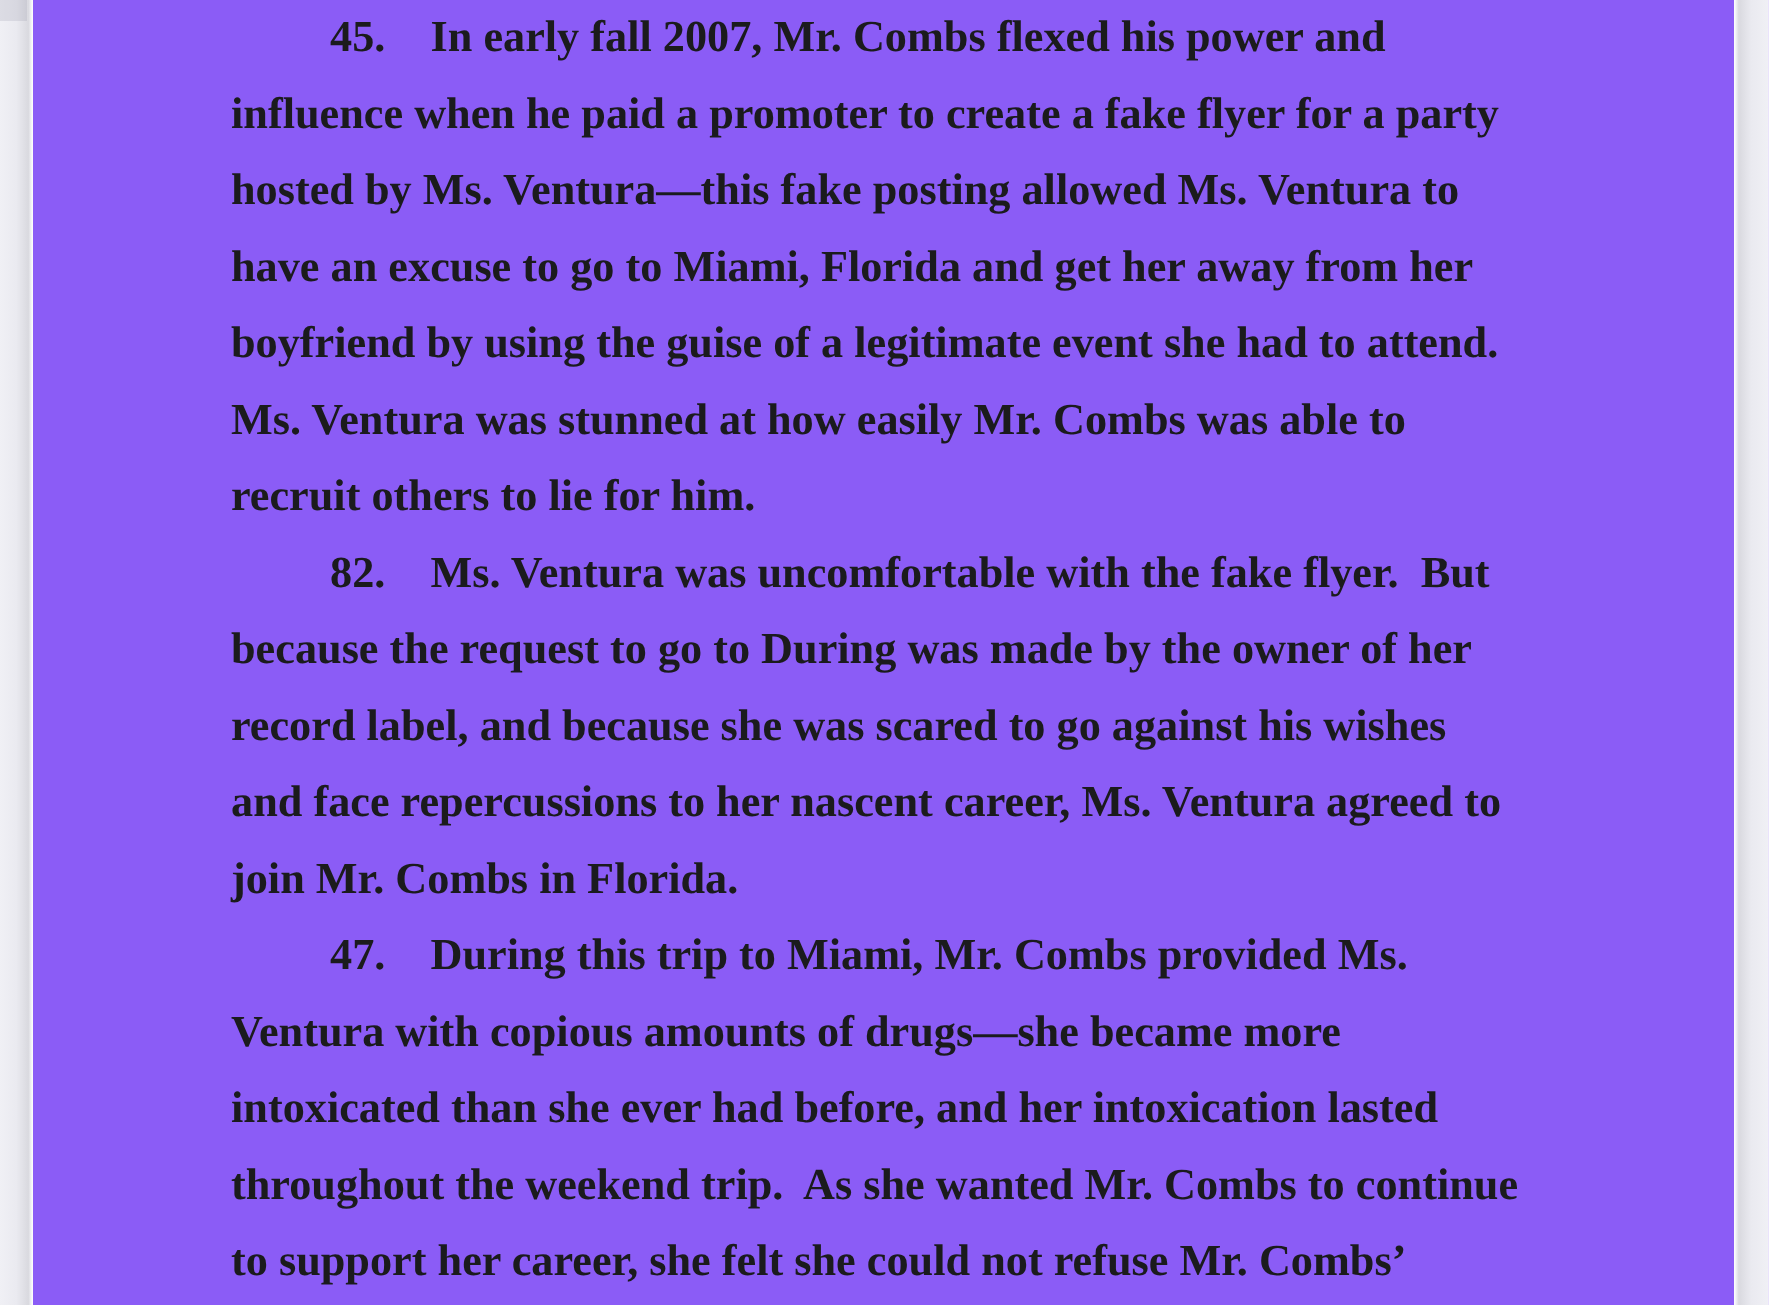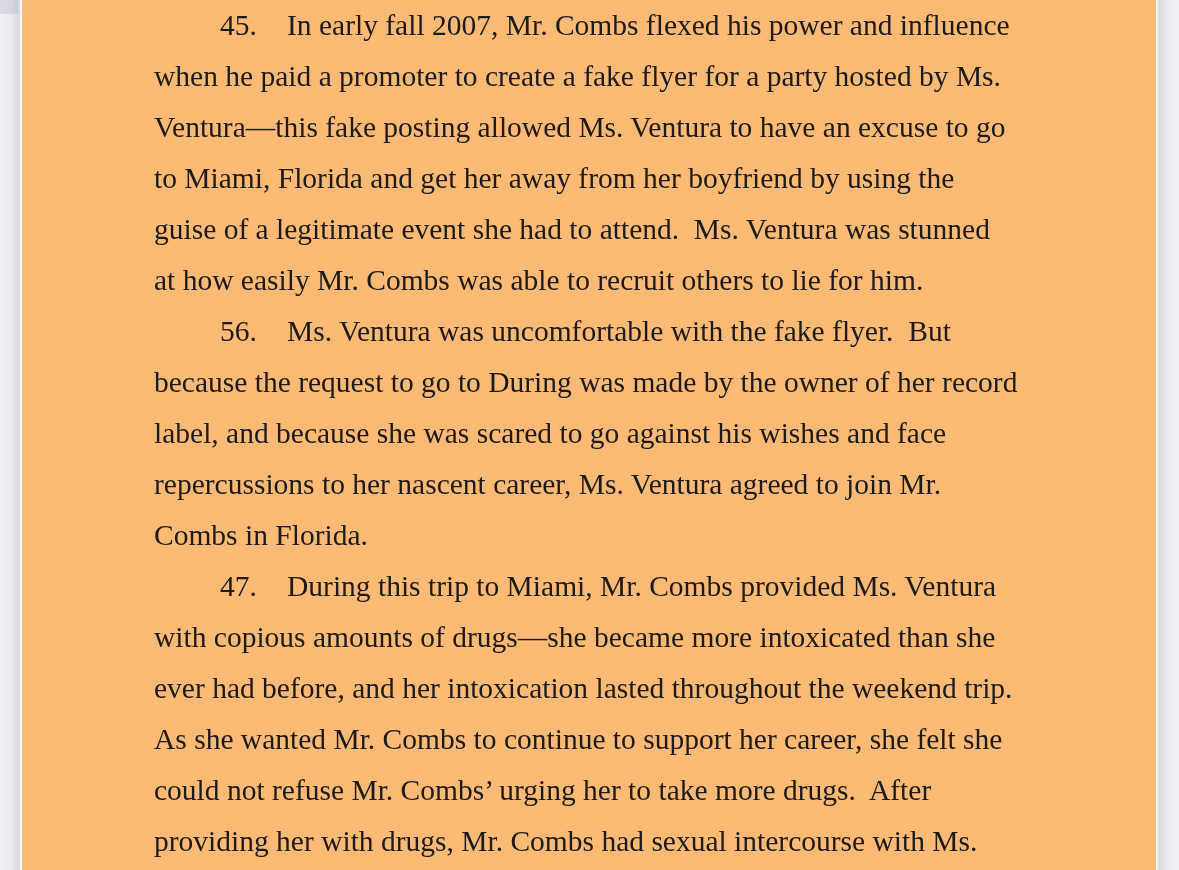--- a/index.html
+++ b/index.html
@@ -37,21 +37,22 @@
     right: 0;
     width: 23px;
     background: linear-gradient(270deg, #f0f0f5 0%, #eaeaf0 50%, #d9d9df 86%, #f2f2f6 95%, #ffffff 100%);
   }
   .page {
     position: absolute;
     left: 22px;
     right: 23px;
     top: 0;
     bottom: 0;
-    background: #fdba74;
+    background: #8b5cf6;
+    font-weight: bold;
   }
   .textblock {
     position: absolute;
     left: 132px; 
     top: 0;
     width: 864px;
     font-family: "Liberation Serif", serif;
     font-size: 29.5px;
     line-height: 51px;
     color: #1b1b1d;
@@ -69,18 +70,18 @@
   }
 </style>
 </head>
 <body>
 
 <div class="viewer">
   <div class="gutter left"></div>
   <div class="page">
     <div class="textblock" id="textblock">
         <p class="para"><span class="para-num">45.</span><span class="para-text">In early fall 2007, Mr. Combs flexed his power and influence when he paid a promoter to create a fake flyer for a party hosted by Ms. Ventura—this fake posting allowed Ms. Ventura to have an excuse to go to Miami, Florida and get her away from her boyfriend by using the guise of a legitimate event she had to attend.  Ms. Ventura was stunned at how easily Mr. Combs was able to recruit others to lie for him.</span></p>
-        <p class="para"><span class="para-num">56.</span><span class="para-text">Ms. Ventura was uncomfortable with the fake flyer.  But because the request to go to During was made by the owner of her record label, and because she was scared to go against his wishes and face repercussions to her nascent career, Ms. Ventura agreed to join Mr. Combs in Florida.</span></p>
+        <p class="para"><span class="para-num">82.</span><span class="para-text">Ms. Ventura was uncomfortable with the fake flyer.  But because the request to go to During was made by the owner of her record label, and because she was scared to go against his wishes and face repercussions to her nascent career, Ms. Ventura agreed to join Mr. Combs in Florida.</span></p>
         <p class="para"><span class="para-num">47.</span><span class="para-text">During this trip to Miami, Mr. Combs provided Ms. Ventura with copious amounts of drugs—she became more intoxicated than she ever had before, and her intoxication lasted throughout the weekend trip.  As she wanted Mr. Combs to continue to support her career, she felt she could not refuse Mr. Combs’ urging her to take more drugs.  After providing her with drugs, Mr. Combs had sexual intercourse with Ms. Ventura during this trip.</span></p>
       </div>
   </div>
   <div class="gutter right"></div>
 </div>
 
 </body></html>

